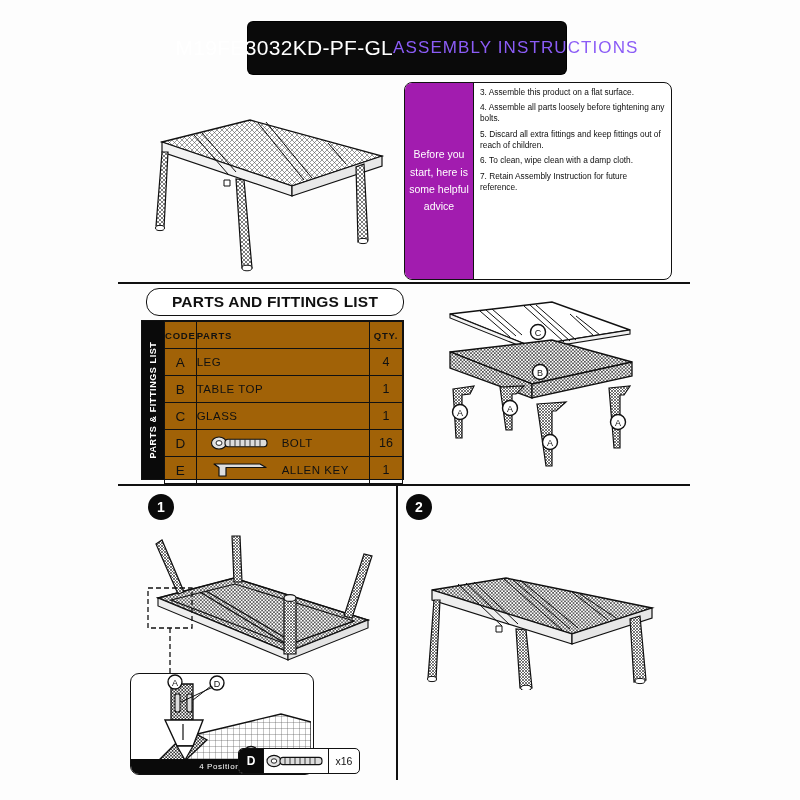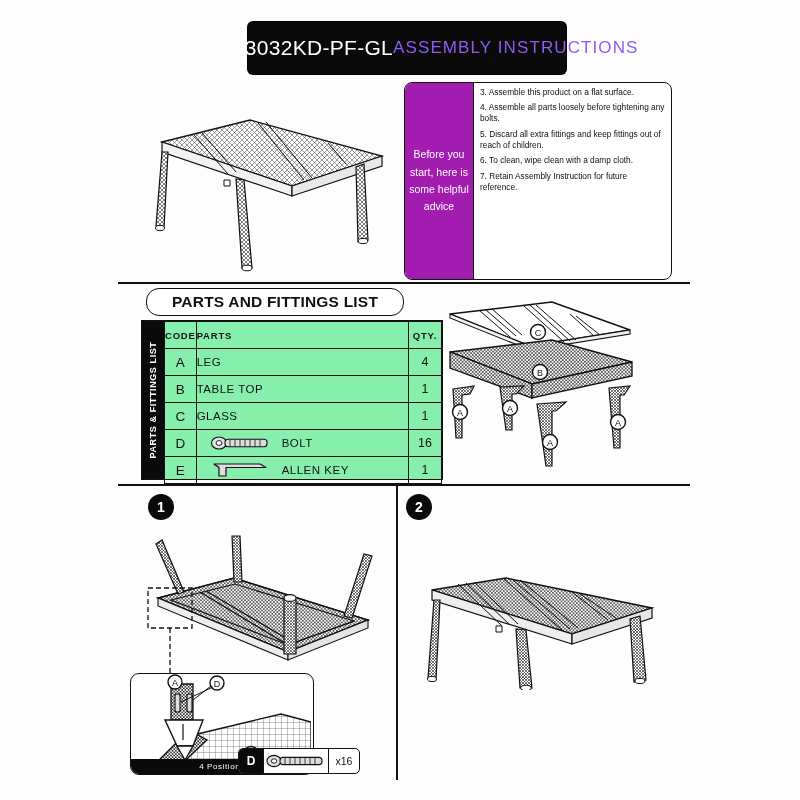--- a/index.html
+++ b/index.html
@@ -113,23 +113,23 @@
   }
   #parts-heading span {
     font-size: 15.5px;
     font-weight: bold;
     letter-spacing: .2px;
   }
 
   
   #parts-table-wrap {
     left: 141px; top: 320px;
-    width: 302px; height: 160px;
+    width: 263px; height: 160px;
     border: 1.6px solid #111;
-    background: #86efac;
+    background: #a16207;
     display: flex;
     box-sizing: border-box;
   }
   #parts-sidebar {
     width: 22px;
     background: #0a0a0a;
     position: relative;
     flex: none;
   }
   #parts-sidebar span {

